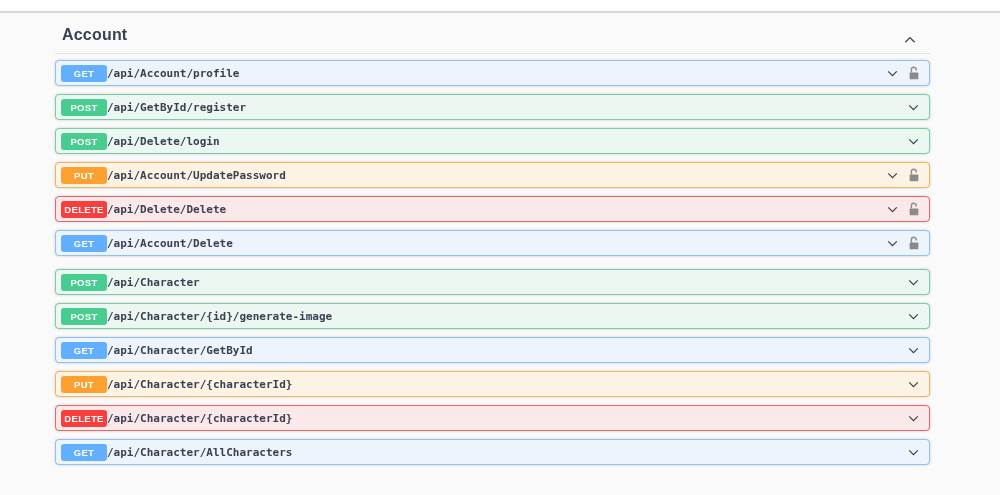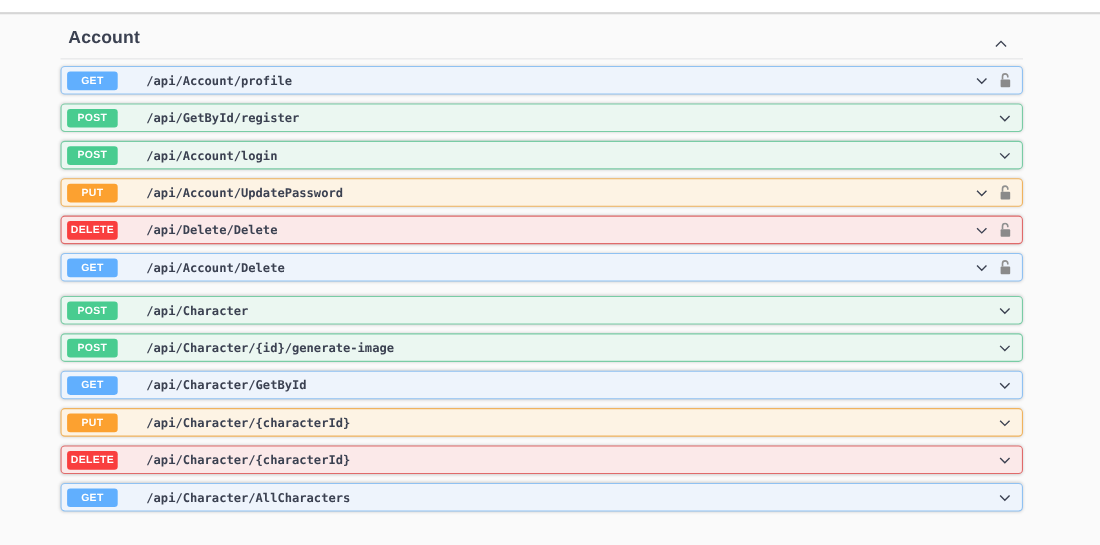--- a/index.html
+++ b/index.html
@@ -38,37 +38,36 @@
   .opblock {
     display: flex;
     align-items: center;
     height: 26px;
     margin-bottom: 8px;
     border: 1px solid;
     border-radius: 4px;
     padding: 0 9px 0 5px;
     box-shadow: 0 0 3px rgba(0,0,0,.18);
     cursor: pointer;
-    gap: 12px;
   }
   .method-badge {
     flex: 0 0 auto;
     width: 46px;
     height: 17px;
     line-height: 17px;
     border-radius: 3px;
     color: #ffffff;
     font-size: 9.5px;
     font-weight: bold;
     text-align: center;
     letter-spacing: 0.3px;
     font-family: "Liberation Sans", sans-serif;
   }
   .path {
-    margin-left: 14px;
+    margin-left: 0;
     font-family: "DejaVu Sans Mono", "Liberation Mono", monospace;
     font-size: 11px;
     font-weight: bold;
     color: #3b4151;
     white-space: nowrap;
   }
   .row-icons {
     margin-left: auto;
     display: flex;
     align-items: center;
@@ -118,21 +117,21 @@
         <svg width="13" height="13" viewBox="0 0 20 20">
           <polyline points="3.4,6.8 10,13.4 16.6,6.8" fill="none" stroke="#3b4151" stroke-width="1.9"></polyline>
         </svg>
       </span>
 
     </span>
   </div>
 
   <div class="opblock" style="background: rgb(235, 247, 241); border-color: rgb(121, 204, 165);">
     <span class="method-badge" style="background: rgb(73, 204, 144);">POST</span>
-    <span class="path">/api/Account/login</span>
+    <span class="path">/api/Delete/login</span>
     <span class="row-icons">
       <span class="arrow">
         <svg width="13" height="13" viewBox="0 0 20 20">
           <polyline points="3.4,6.8 10,13.4 16.6,6.8" fill="none" stroke="#3b4151" stroke-width="1.9"></polyline>
         </svg>
       </span>
 
     </span>
   </div>
 

